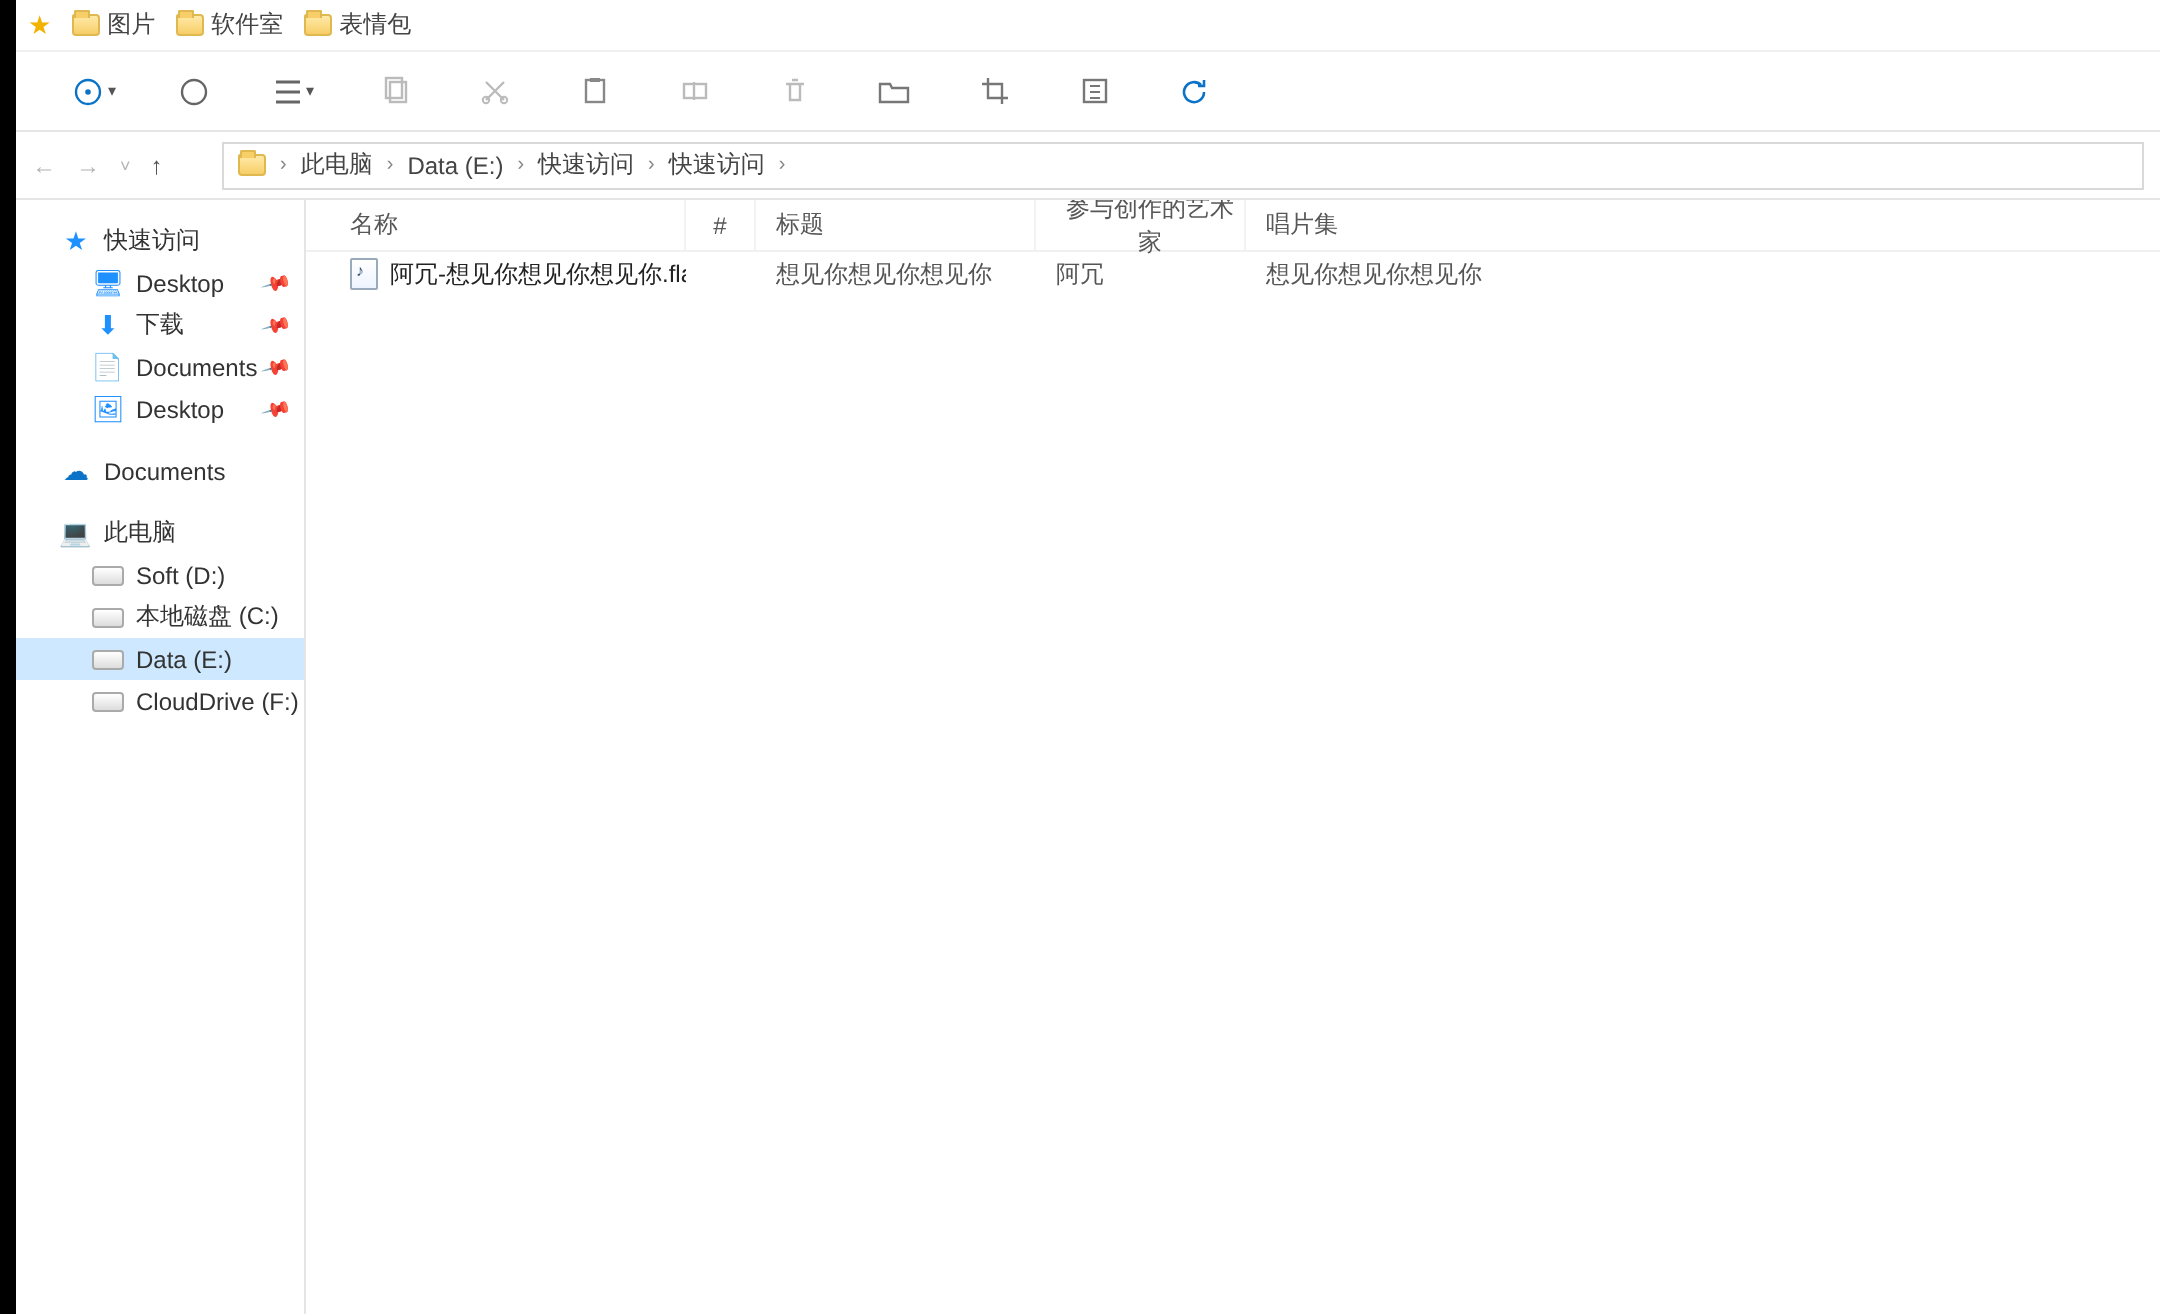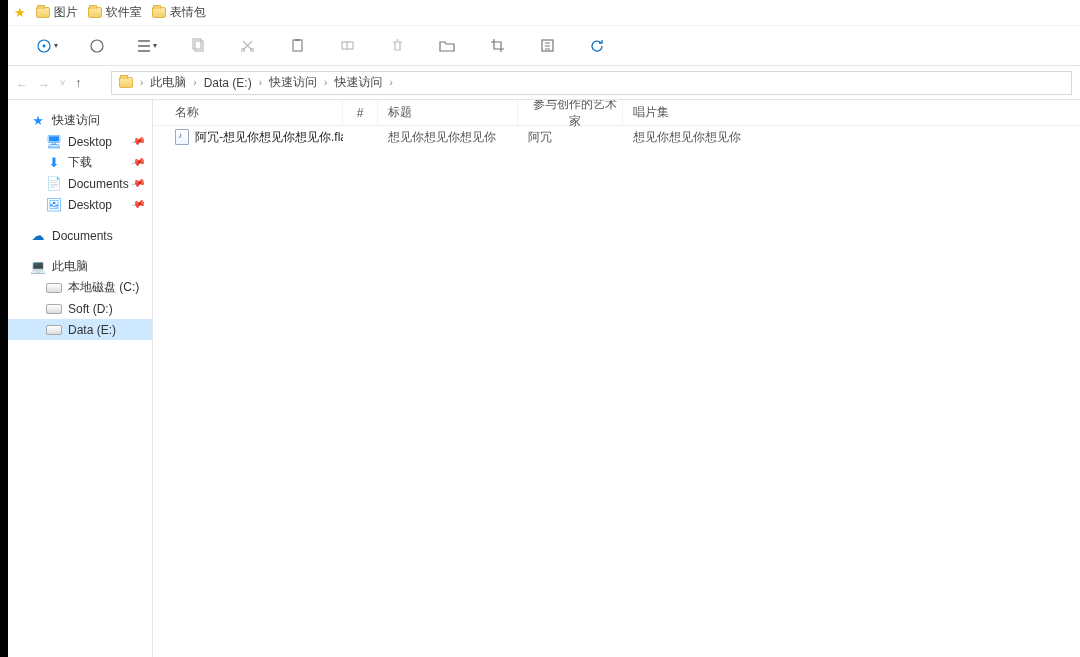--- a/index.html
+++ b/index.html
@@ -356,29 +356,33 @@
         <span>Documents</span>
       </div>
 
       <div class="tree-group-gap"></div>
       <div class="tree-item">
         <span class="ico pc">💻</span>
         <span>此电脑</span>
       </div>
       <div class="tree-item sub">
         <span class="ico disk"></span>
+        <span>Soft (D:)</span>
+      </div>
+      <div class="tree-item sub">
+        <span class="ico disk"></span>
         <span>本地磁盘 (C:)</span>
-      </div>
-      <div class="tree-item sub">
-        <span class="ico disk"></span>
-        <span>Soft (D:)</span>
       </div>
       <div class="tree-item sub selected">
         <span class="ico disk"></span>
         <span>Data (E:)</span>
+      </div>
+      <div class="tree-item sub">
+        <span class="ico disk"></span>
+        <span>CloudDrive (F:)</span>
       </div>
     </div>
 
     <div class="filelist">
       <div class="columns">
         <div class="col col-name">
             <span>名称</span>
           </div>
         <div class="col col-num">
             <span>#</span>

